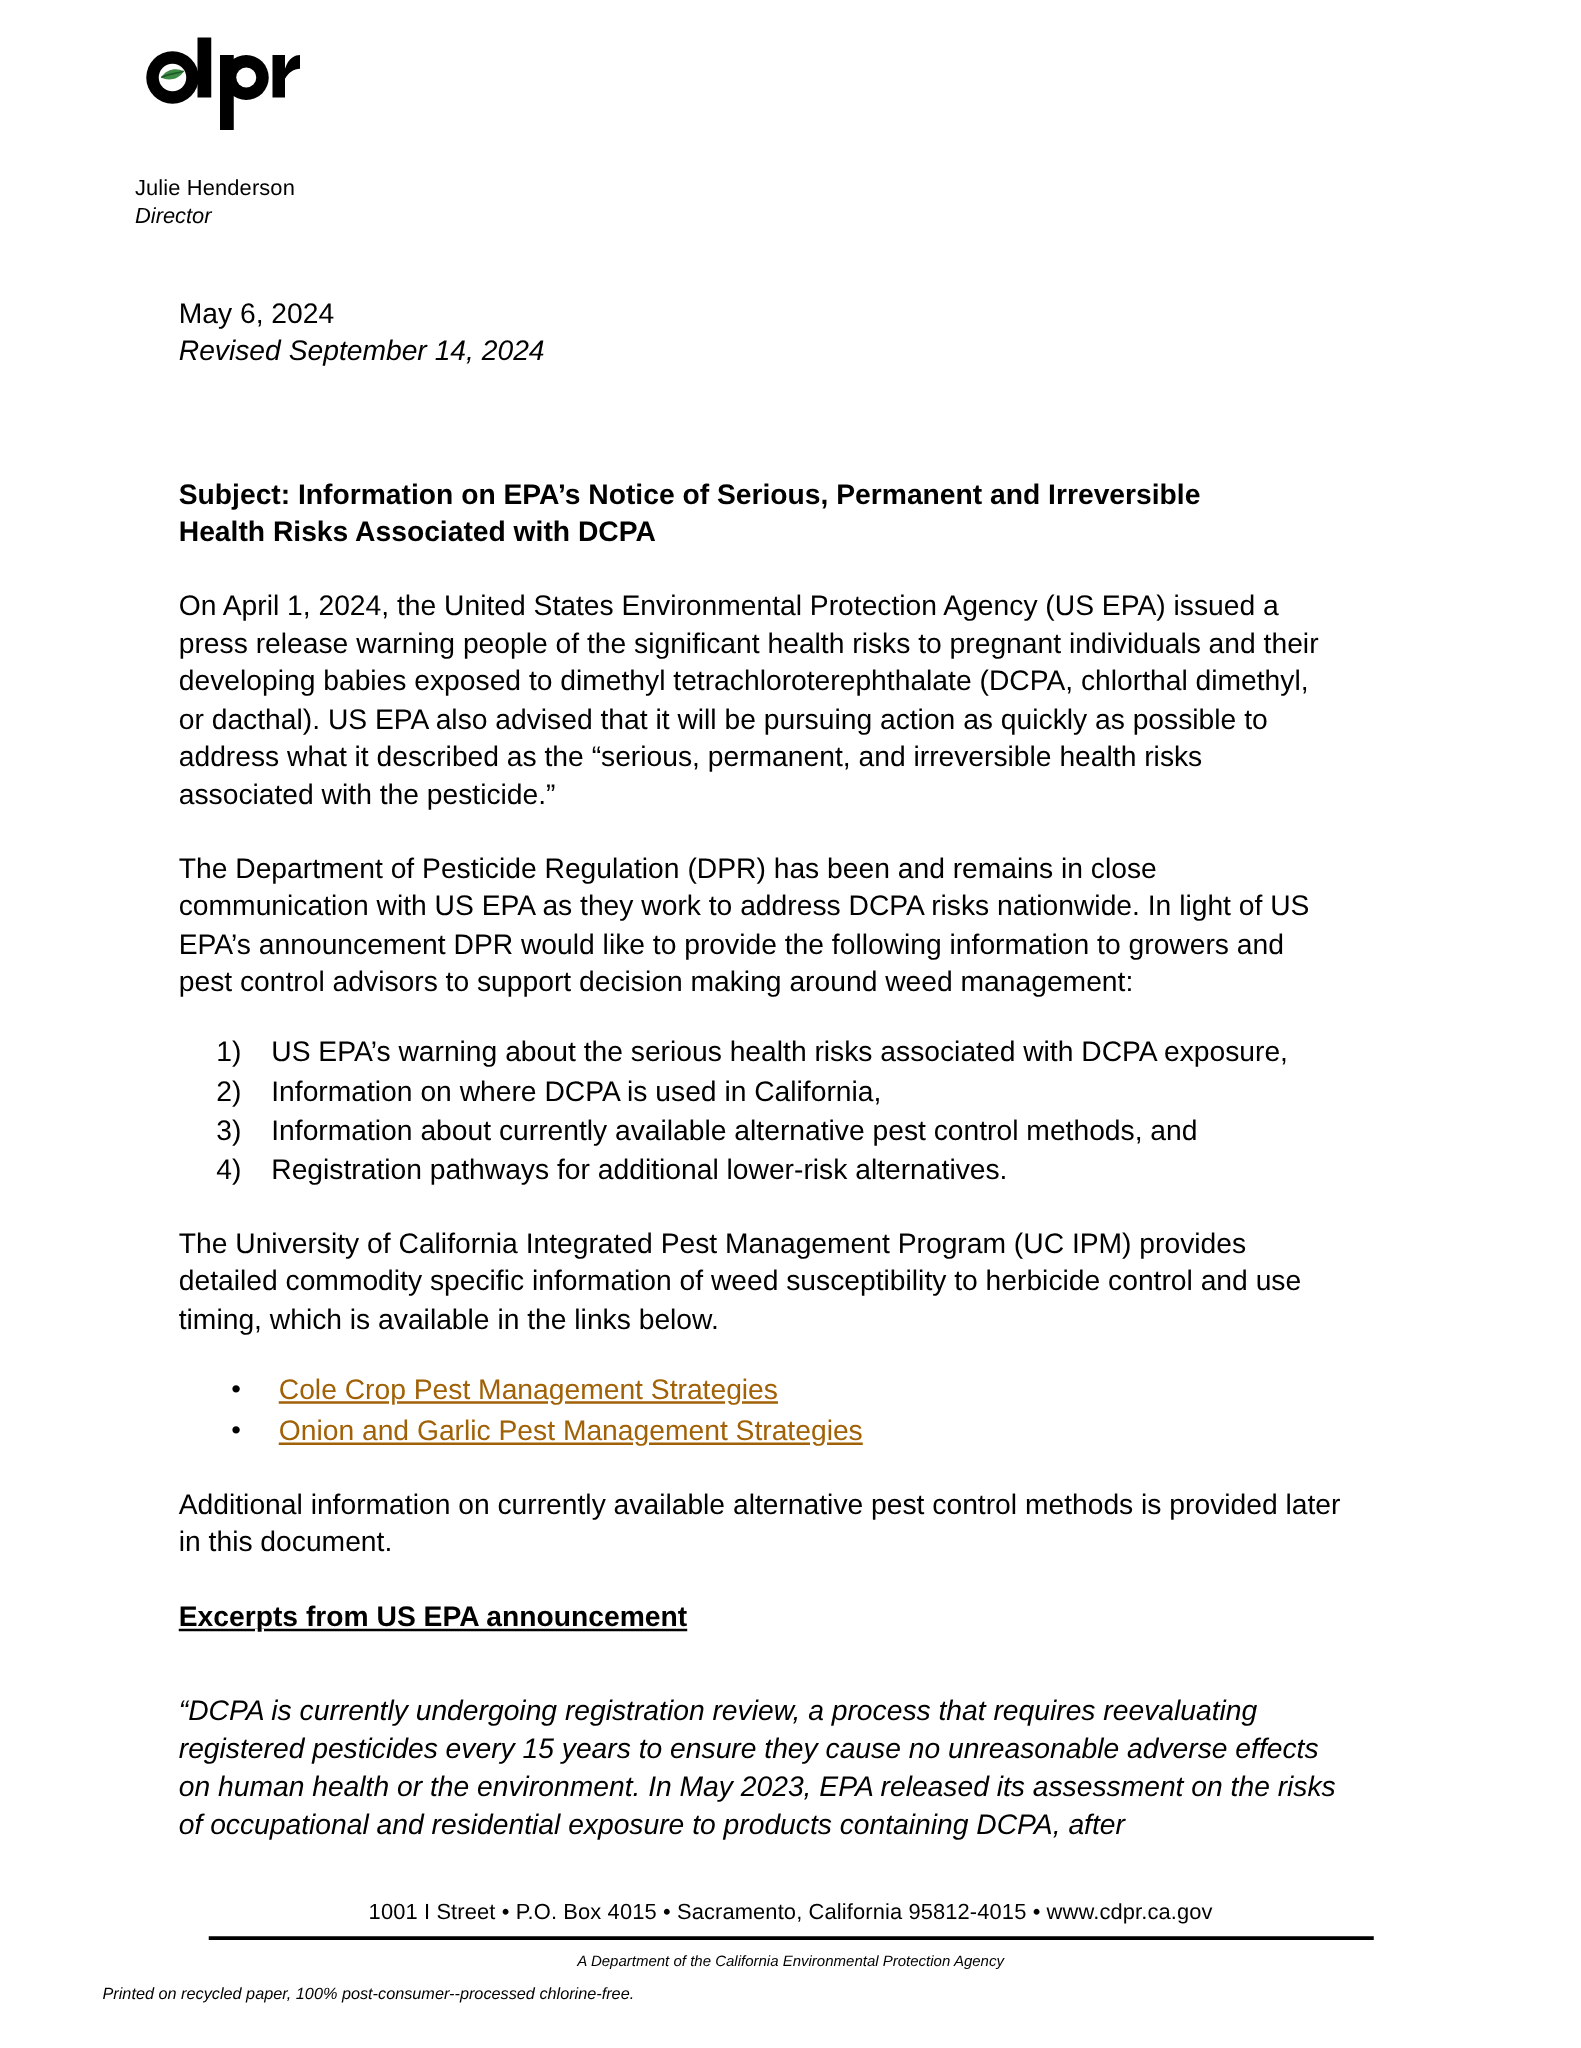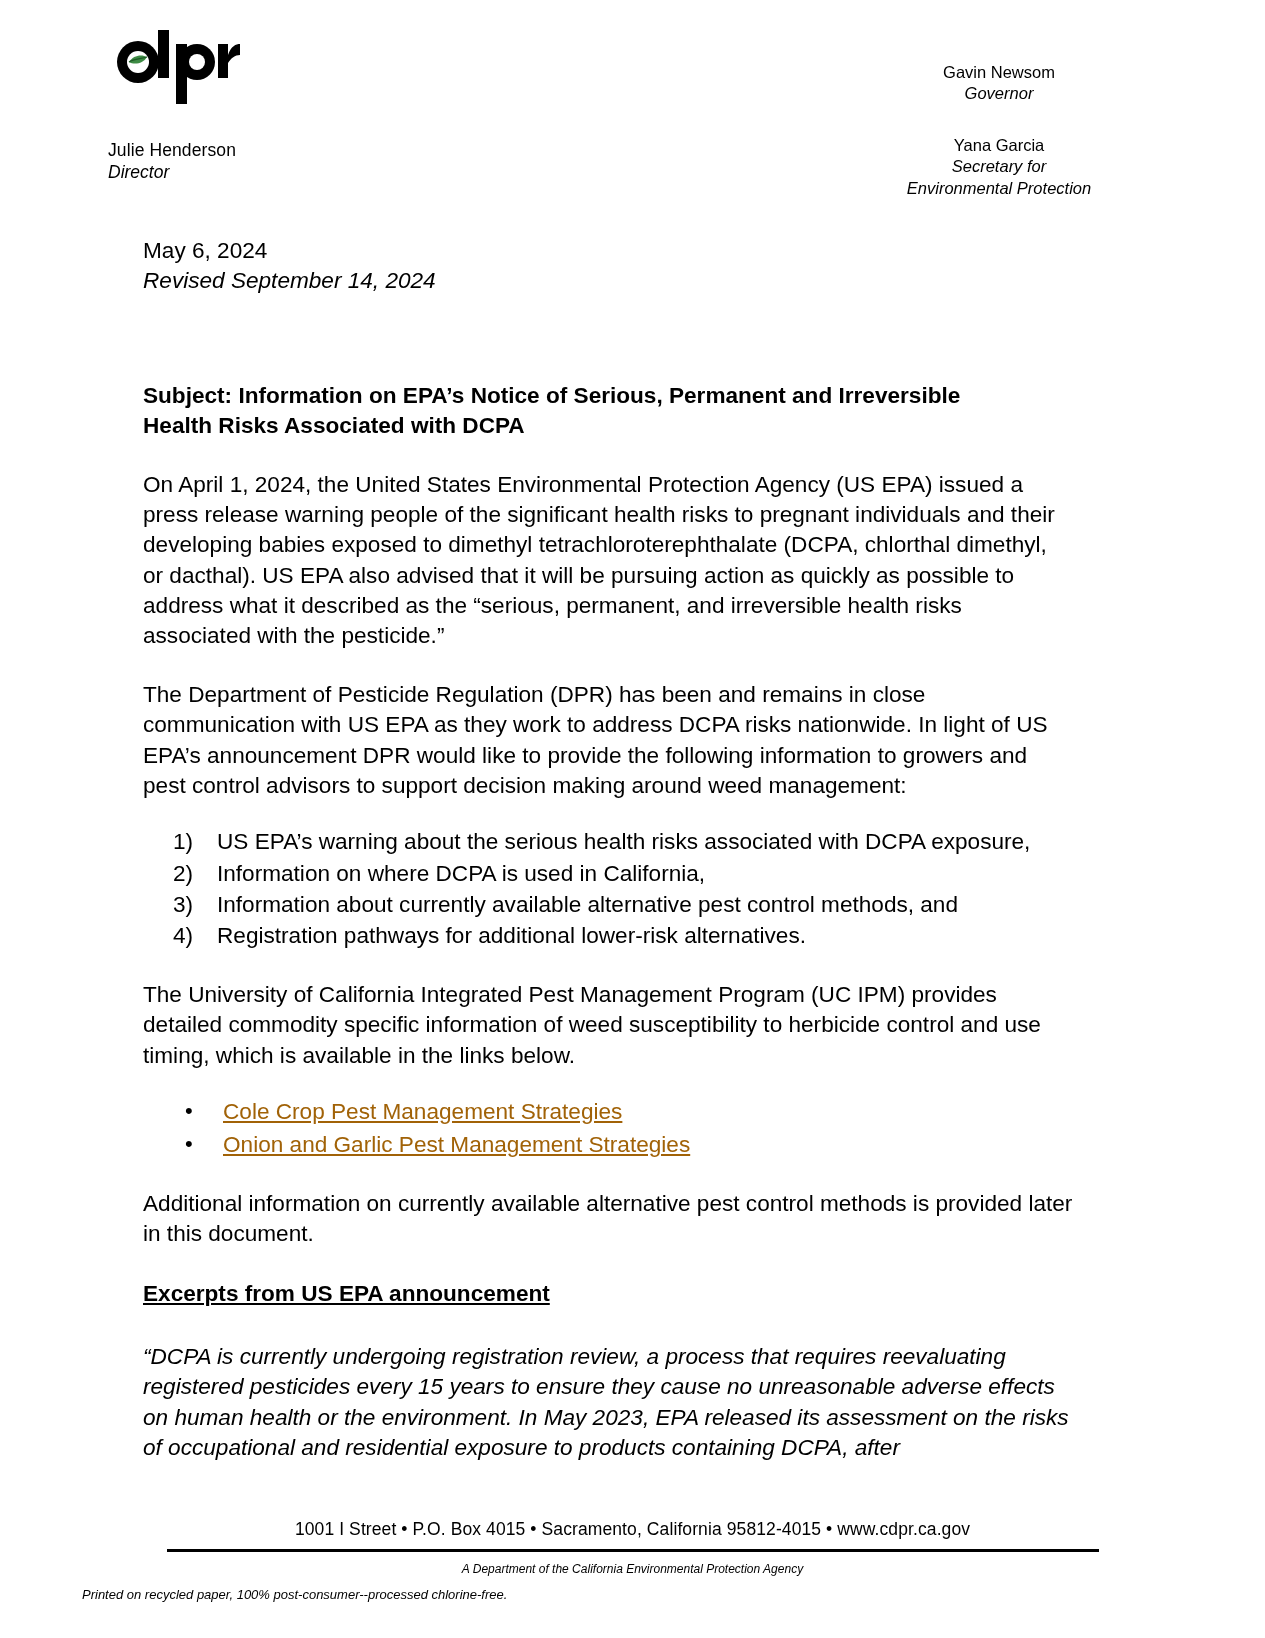--- a/index.html
+++ b/index.html
@@ -128,21 +128,21 @@
     font-size: 22px;
     line-height: inherit;
   }
   a.doclink {
     color: #a16207;
     text-decoration: underline;
     cursor: pointer;
   }
 
   h2.section-head {
-    margin: 30px 0 4px 0;
+    margin: 30px 0 16px 0;
     font-size: 22.6px;
     font-weight: bold;
     text-decoration: underline;
     display: inline-block;
   }
   .quote {
     margin-top: 28px;
     font-style: italic;
   }
 
@@ -202,31 +202,20 @@
 
           <rect x="110" y="16" width="10" height="34" fill="#000"></rect>
           <path d="M120 27c3-9 8-11 12-11v11c-5 0-9 3-12 8z" fill="#000"></path>
         </svg>
       </div>
       <div class="logo-name">Julie Henderson</div>
       <div class="logo-title">Director</div>
     </div>
 
 
-    <div class="officials">
-      <div class="official-block">
-        <span class="official-name">Gavin Newsom</span>
-        <span class="official-role">Governor</span>
-      </div>
-      <div class="official-block">
-        <span class="official-name">Yana Garcia</span>
-        <span class="official-role" style="white-space: pre-line;">Secretary for
-Environmental Protection</span>
-      </div>
-    </div>
   </div>
 
   <div class="content">
 
     <div>
       <span class="date-line">May 6, 2024</span>
       <span class="date-revised">Revised September 14, 2024</span>
     </div>
 
     <div class="subject">Subject: Information on EPA’s Notice of Serious, Permanent and Irreversible Health Risks Associated with DCPA</div>

